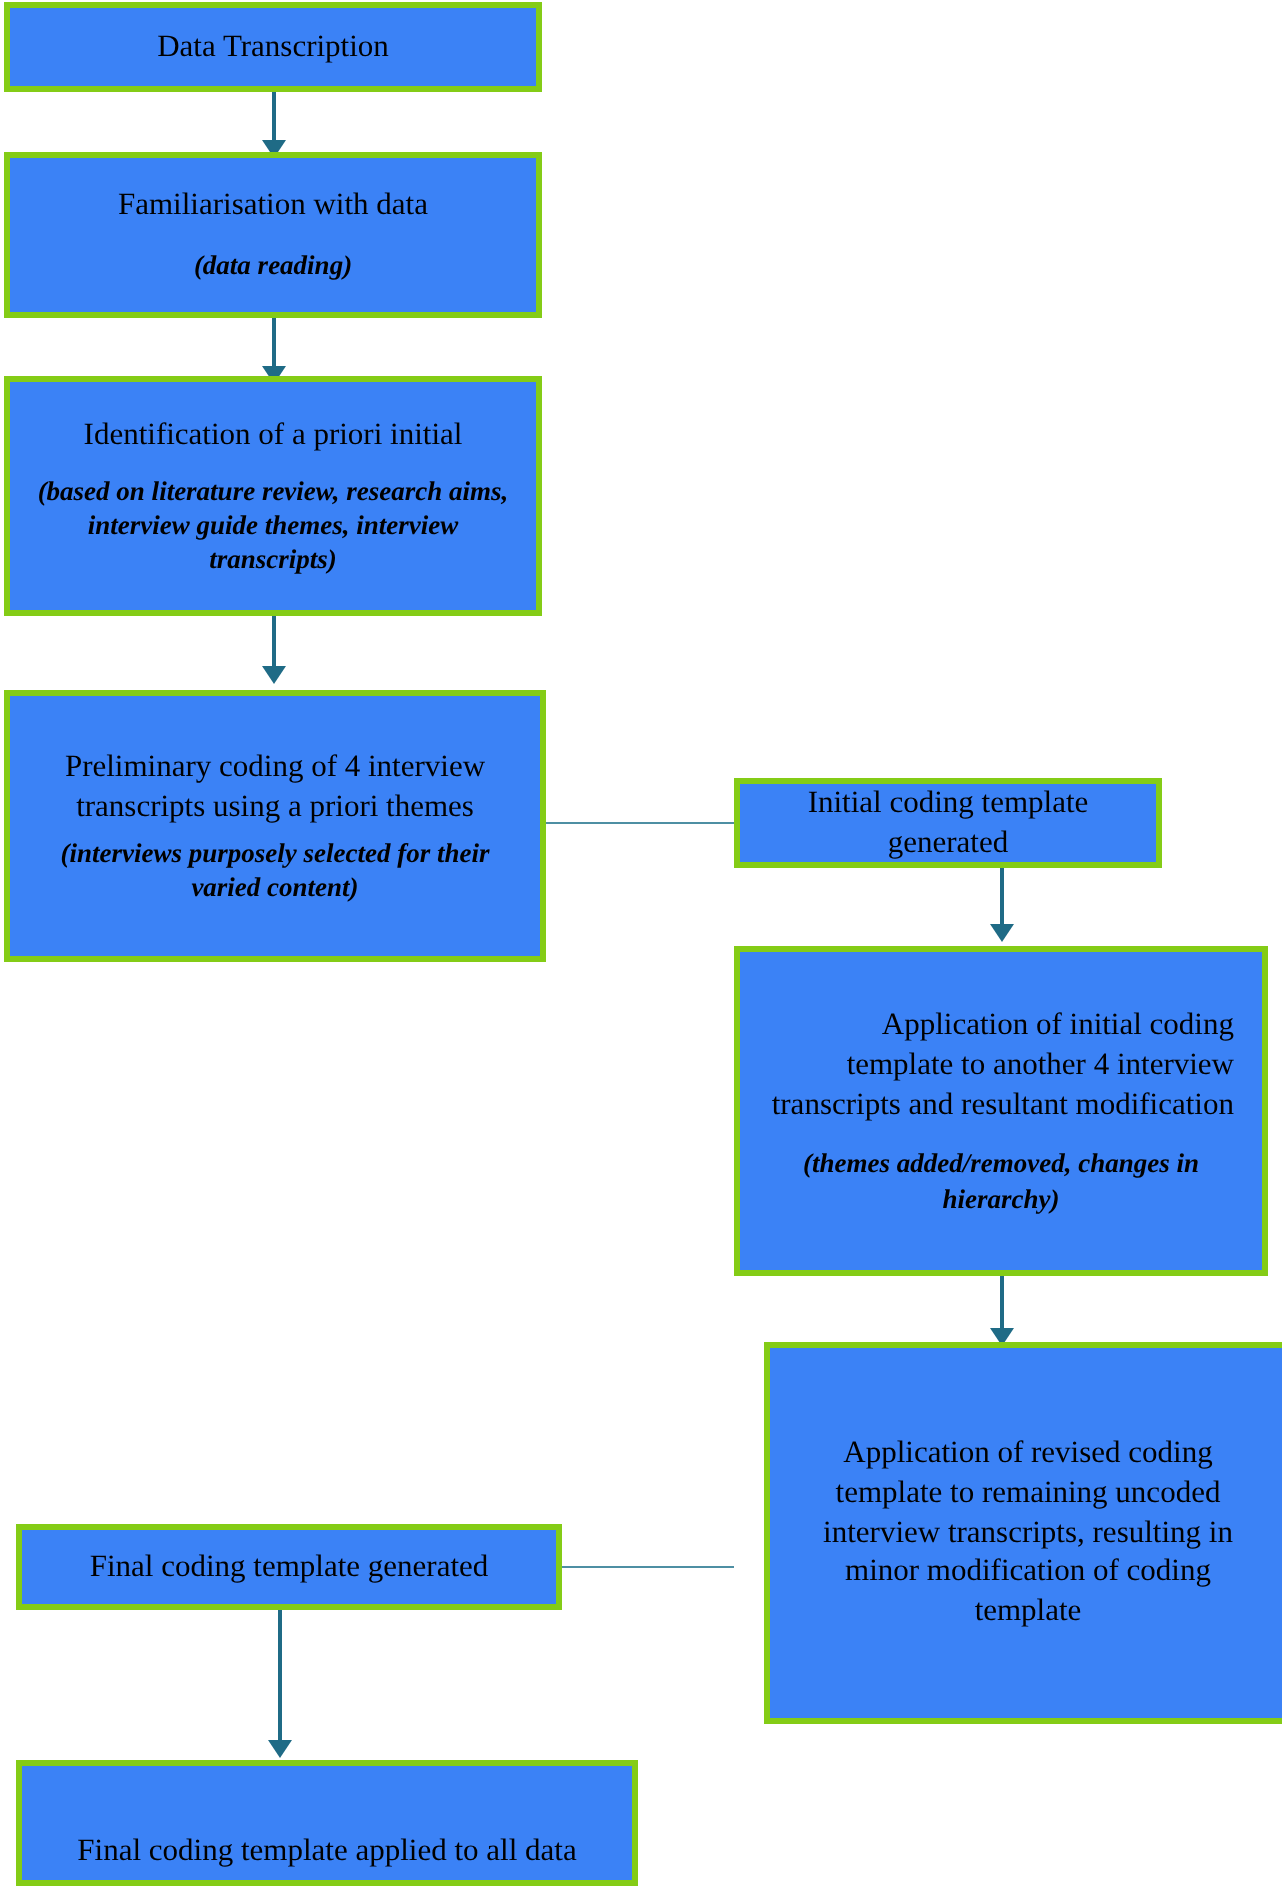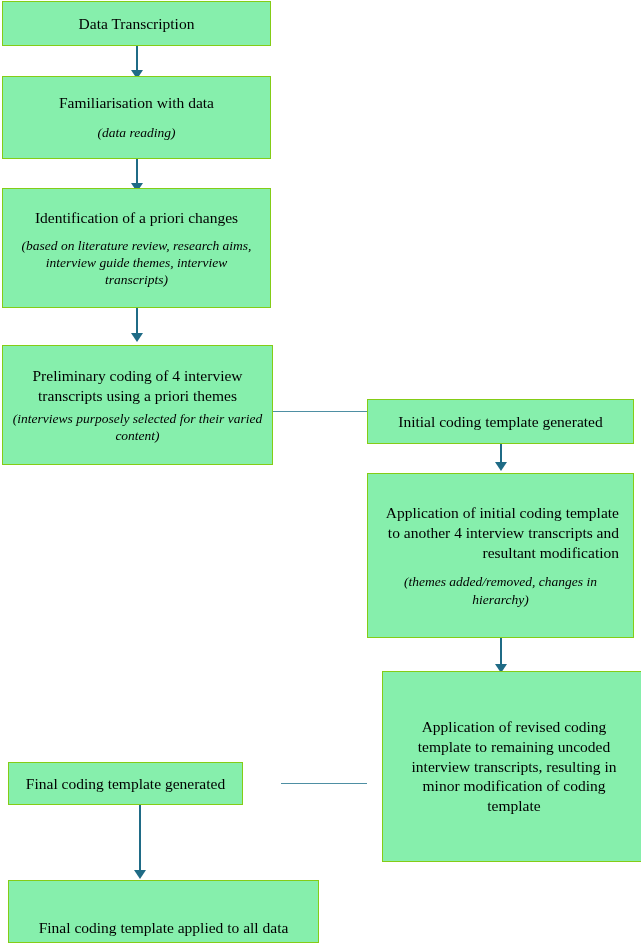--- a/index.html
+++ b/index.html
@@ -12,40 +12,40 @@
     width: 641px;
     height: 947px;
     background: #ffffff;
     overflow: hidden;
     font-family: "Liberation Serif", "DejaVu Serif", serif;
     color: #000000;
   }
   .node {
     position: absolute;
     box-sizing: border-box;
-    border: 1px solid #84cc16;
-    background: #86efac;
+    border: 3px solid #84cc16;
+    background: #3b82f6;
     display: flex;
     flex-direction: column;
     align-items: center;
     justify-content: center;
     text-align: center;
     padding: 4px 6px;
   }
   .node .main {
     font-size: 15.5px;
     line-height: 1.28;
     font-style: normal;
     letter-spacing: 0px;
   }
   .node .sub {
     font-size: 13.5px;
     line-height: 1.28;
     font-style: italic;
-    font-weight: normal;
+    font-weight: bold;
     margin-top: 11px;
   }
   .node.single .main {
     margin: 0;
   }
   
   .vline {
     position: absolute;
     background: #1f6b86;
     width: 2px;
@@ -94,43 +94,43 @@
   <div class="node single" style="left:2px; top:1px; width:269px; height:45px;">
     <div class="main">Data Transcription</div>
   </div>
 
   <div class="node" style="left:2px; top:76px; width:269px; height:83px;">
     <div class="main">Familiarisation with data</div>
     <div class="sub">(data reading)</div>
   </div>
 
   <div class="node" style="left:2px; top:188px; width:269px; height:120px;">
-    <div class="main">Identification of a priori changes</div>
+    <div class="main">Identification of a priori initial</div>
     <div class="sub" style="margin-top:9px; padding:0 4px;">(based on literature review, research aims, interview guide themes, interview transcripts)</div>
   </div>
 
-  <div class="node" style="left:2px; top:345px; width:271px; height:120px;">
+  <div class="node" style="left:2px; top:345px; width:271px; height:136px;">
     <div class="main" style="padding:0 4px;">Preliminary coding of 4 interview transcripts using a priori themes</div>
     <div class="sub" style="margin-top:4px; padding:0 2px;">(interviews purposely selected for their varied content)</div>
   </div>
 
-  <div class="node single" style="left:367px; top:399px; width:267px; height:45px;">
+  <div class="node single" style="left:367px; top:389px; width:214px; height:45px;">
     <div class="main">Initial coding template generated</div>
   </div>
 
   <div class="node" style="left:367px; top:473px; width:267px; height:165px;">
     <div class="main" style="padding:0 8px;text-align:right;">Application of initial coding template to another 4 interview transcripts and resultant modification</div>
     <div class="sub" style="padding:0 2px;">(themes added/removed, changes in hierarchy)</div>
   </div>
 
   <div class="node" style="left:370px; top:671px; width:264px; height:191px;margin-left:12px;">
     <div class="main" style="padding:0 6px;">Application of revised coding template to remaining uncoded interview transcripts, resulting in minor modification of coding template</div>
   </div>
 
-  <div class="node single" style="left:8px; top:762px; width:235px; height:43px;">
+  <div class="node single" style="left:8px; top:762px; width:273px; height:43px;">
     <div class="main">Final coding template generated</div>
   </div>
 
   <div class="node single" style="left:8px; top:880px; width:311px; height:63px;justify-content:flex-end;">
     <div class="main" style="padding:0 14px;">Final coding template applied to all data</div>
   </div>
 
 </div>
 
 </body></html>

